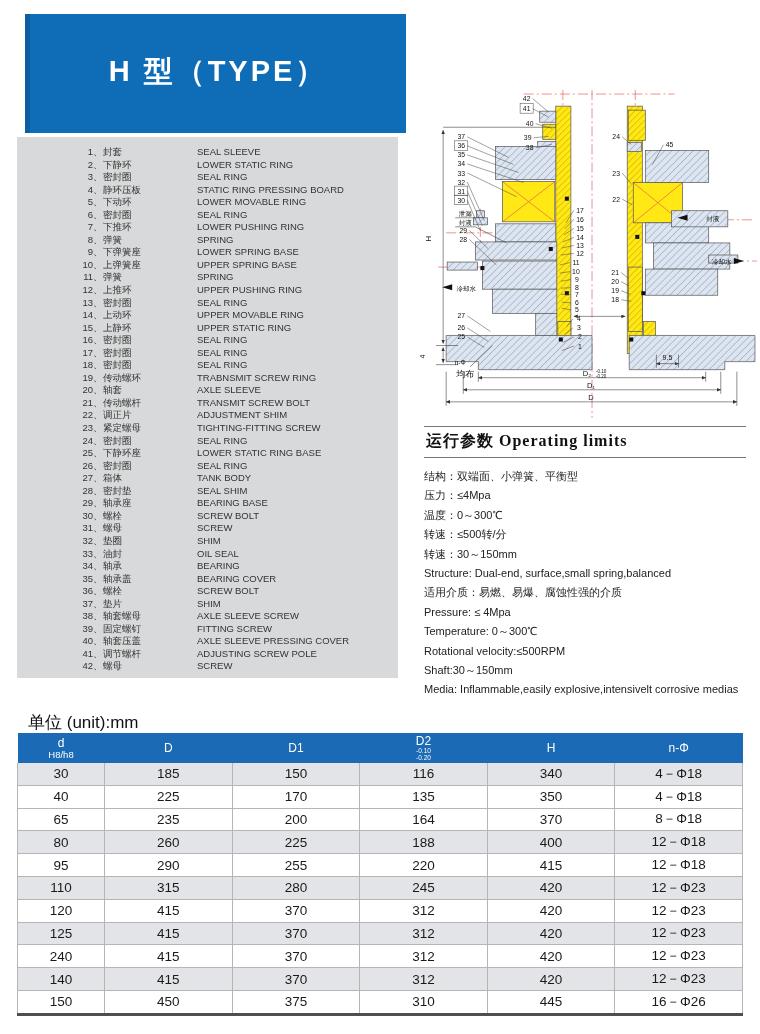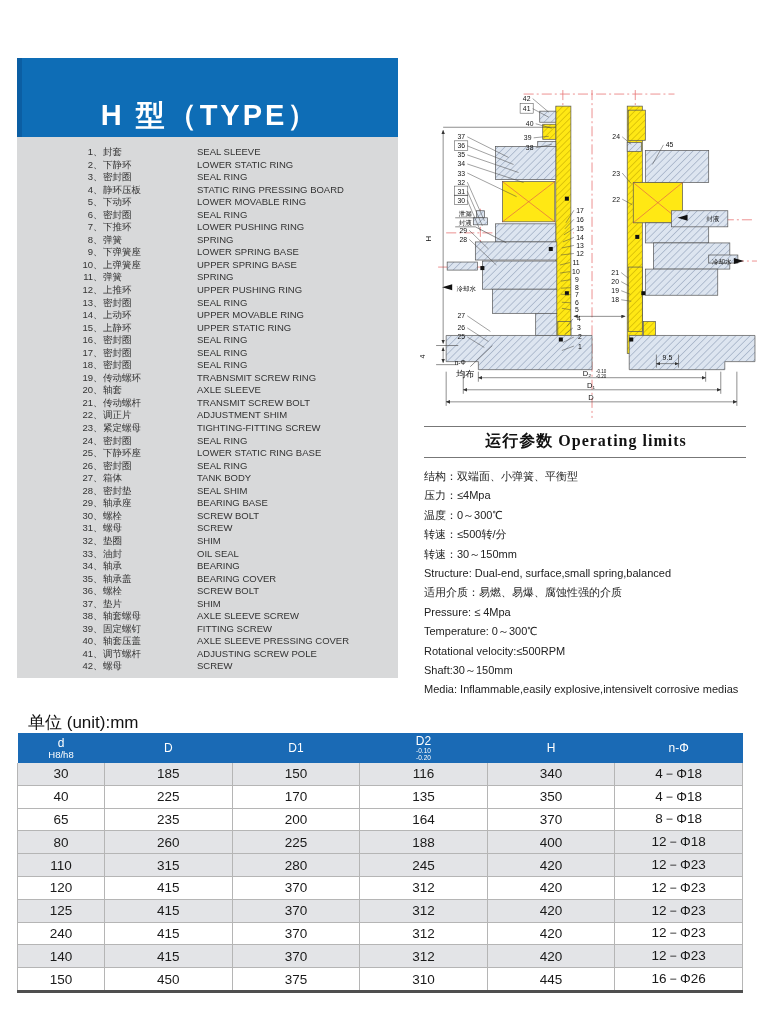--- a/index.html
+++ b/index.html
@@ -2,22 +2,22 @@
 <html><head>
 <meta charset="utf-8">
 <style>
   html,body{margin:0;padding:0}
   body{
     width:760px;height:1034px;position:relative;background:#ffffff;
     font-family:"Liberation Sans",sans-serif;overflow:hidden;
   }
   
   .hdr{
-    position:absolute;left:17px;top:14px;width:381px;height:119px;
-    background:#0e6db6;border-left:5px solid #0b5ea3;box-sizing:border-box;margin-top:44px;
+    position:absolute;left:25px;top:14px;width:381px;height:119px;
+    background:#0e6db6;border-left:5px solid #0b5ea3;box-sizing:border-box;
   }
   .hdr .title{
     color:#fff;font-size:29px;font-weight:600;letter-spacing:3px;
     text-align:center;line-height:114px;white-space:nowrap;
   }
   
   .plist{
     position:absolute;left:17px;top:137px;width:381px;height:541px;
     background:#d8d9da;box-sizing:border-box;padding-top:9px;
   }
@@ -28,21 +28,21 @@
   .pen{flex:1}
   
   .diag{position:absolute;left:418px;top:84px;width:342px;height:342px}
   .diag svg{width:100%;height:100%}
   .diag text{font-family:"Liberation Sans",sans-serif}
   
   .oplim{position:absolute;left:424px;top:426px;width:322px}
   .opline-top,.opline-bot{border-top:1px solid #777}
   .optitle{
     font-family:"Liberation Serif",serif;font-weight:bold;font-size:16px;
-    color:#111;padding:4px 0 5px 2px;letter-spacing:1px;text-align:center;
+    color:#111;padding:4px 0 5px 2px;letter-spacing:1px;
   }
   .opbody{padding-top:9px}
   .opline{font-size:11px;line-height:19.4px;color:#222;white-space:nowrap}
   
   .unit{position:absolute;left:28px;top:711px;font-size:17px;color:#111}
   table.spec{
     position:absolute;left:17px;top:733px;width:726px;
     border-collapse:collapse;table-layout:fixed;border-bottom:3px solid #4f4f4f;
   }
   table.spec th{
@@ -627,20 +627,28 @@
         <td>8－Φ18</td>
       </tr>
       <tr class="odd">
         <td>80</td>
         <td>260</td>
         <td>225</td>
         <td>188</td>
         <td>400</td>
         <td>12－Φ18</td>
       </tr>
+      <tr class="even">
+        <td>95</td>
+        <td>290</td>
+        <td>255</td>
+        <td>220</td>
+        <td>415</td>
+        <td>12－Φ18</td>
+      </tr>
       <tr class="odd">
         <td>110</td>
         <td>315</td>
         <td>280</td>
         <td>245</td>
         <td>420</td>
         <td>12－Φ23</td>
       </tr>
       <tr class="even">
         <td>120</td>

